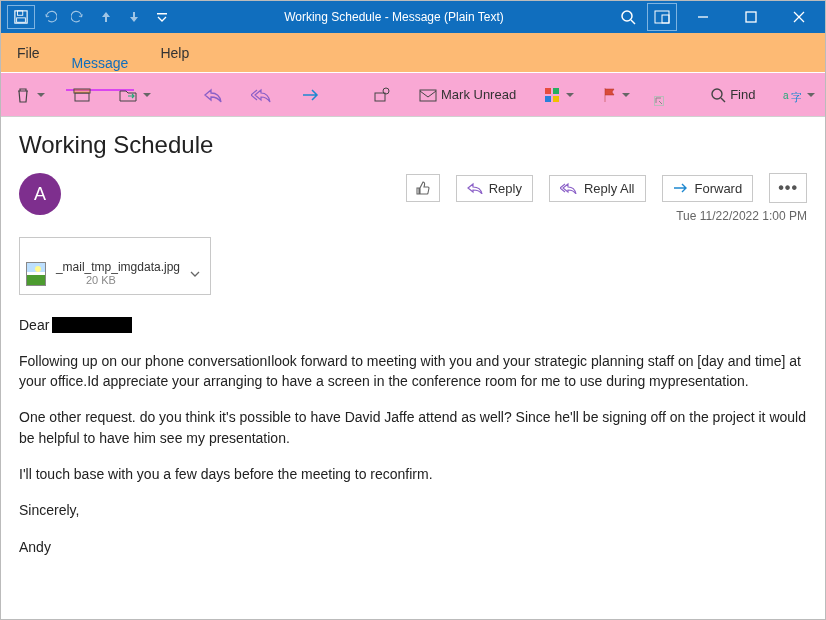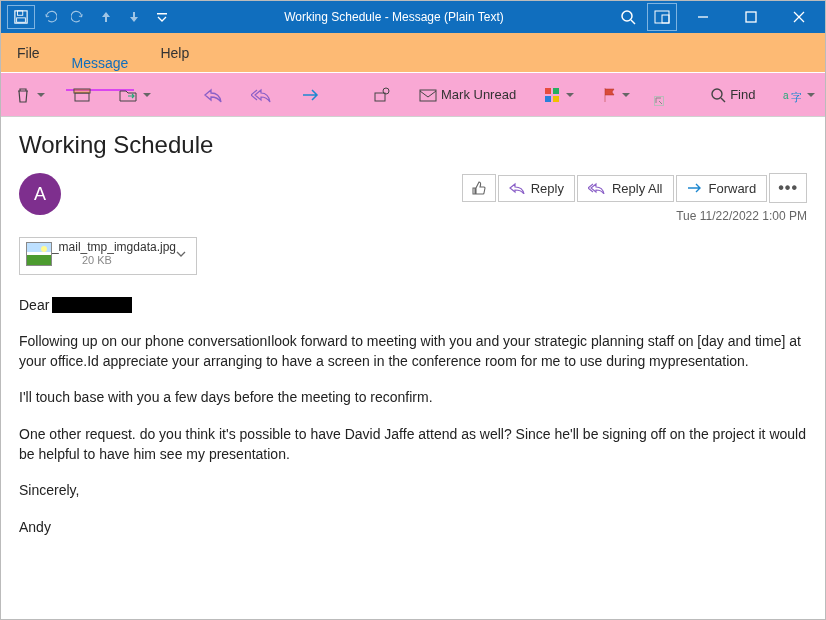--- a/index.html
+++ b/index.html
@@ -35,28 +35,28 @@
   
   .headerrow { display:flex; align-items:flex-start; justify-content:space-between; }
   .senderblock { display:flex; align-items:flex-start; gap:12px;}
   .avatar { width:42px; height:42px; border-radius:50%; background:#7e2f8e; color:#fff; display:flex; align-items:center; justify-content:center; font-size:18px;}
   .fromto { }
   .redact { background:#000; display:inline-block; }
   .from-redact { width:200px; height:18px; }
   .to-line { margin-top:4px; font-size:13px; color:#666; display:flex; align-items:center; gap:6px;}
   .to-redact { width:150px; height:14px; }
   
-  .actions { display:flex; align-items:center; gap:2px; }
+  .actions { display:flex; align-items:center; gap:16px; }
   .actbtn { border:1px solid #c8c8c8; background:#fff; padding:5px 10px; font-size:13px; display:flex; align-items:center; gap:6px; color:#333;}
   .likebtn { border:1px solid #c8c8c8; padding:5px 8px;}
   .morebtn { border:1px solid #c8c8c8; padding:5px 8px; font-weight:bold; color:#555; letter-spacing:1px;}
   .actsub { text-align:right; font-size:12px; color:#666; margin-top:6px;margin-left:28px;}
   .right-col { display:flex; flex-direction:column; align-items:flex-end;}
   
-  .attachment { margin-top:14px; border:1px solid #c8c8c8; display:inline-flex; align-items:center; padding:2px 10px 6px 6px; font-size:12px; color:#333; width:178px;}
+  .attachment { margin-top:14px; border:1px solid #c8c8c8; display:inline-flex; align-items:center; padding:22px 10px 6px 6px; gap:10px; font-size:12px; color:#333; width:192px;}
   .att-thumb { width:32px; height:24px; border:1px solid #888; background:linear-gradient(#bde0ff 0 40%, #fff 40% 55%, #4c9b2f 55% 100%); position:relative;}
   .att-thumb:before { content:""; position:absolute; top:3px; right:4px; width:6px;height:6px;border-radius:50%;background:#fffa90;}
   .att-meta { line-height:1.2;}
   .att-size{ color:#888; font-size:11px;margin-left:30px;}
   .att-caret { margin-left:auto;}
   
   .body { margin-top:20px; font-size:14px; color:#222; line-height:1.45;}
   .body p { margin-bottom:16px;}
   .dear { display:flex; align-items:center; gap:3px; margin-bottom:16px;}
   .dear-redact { width:80px; height:16px;}
@@ -294,18 +294,18 @@
         </svg>
     </div>
   </div>
 
   <div class="body">
     <div class="dear">
       <span>Dear</span>
       <span class="redact dear-redact"></span>
     </div>
     <p>Following up on our phone conversationIlook forward to meeting with you and your strategic planning staff on [day and time] at your office.Id appreciate your arranging to have a screen in the conference room for me to use during mypresentation.</p>
+    <p>One other request. do you think it's possible to have David Jaffe attend as well? Since he'll be signing off on the project it would be helpful to have him see my presentation.</p>
     <p>I'll touch base with you a few days before the meeting to reconfirm.</p>
-    <p>One other request. do you think it's possible to have David Jaffe attend as well? Since he'll be signing off on the project it would be helpful to have him see my presentation.</p>
     <p>Sincerely,</p>
     <p>Andy</p>
   </div>
 </div>
 
 </body></html>

